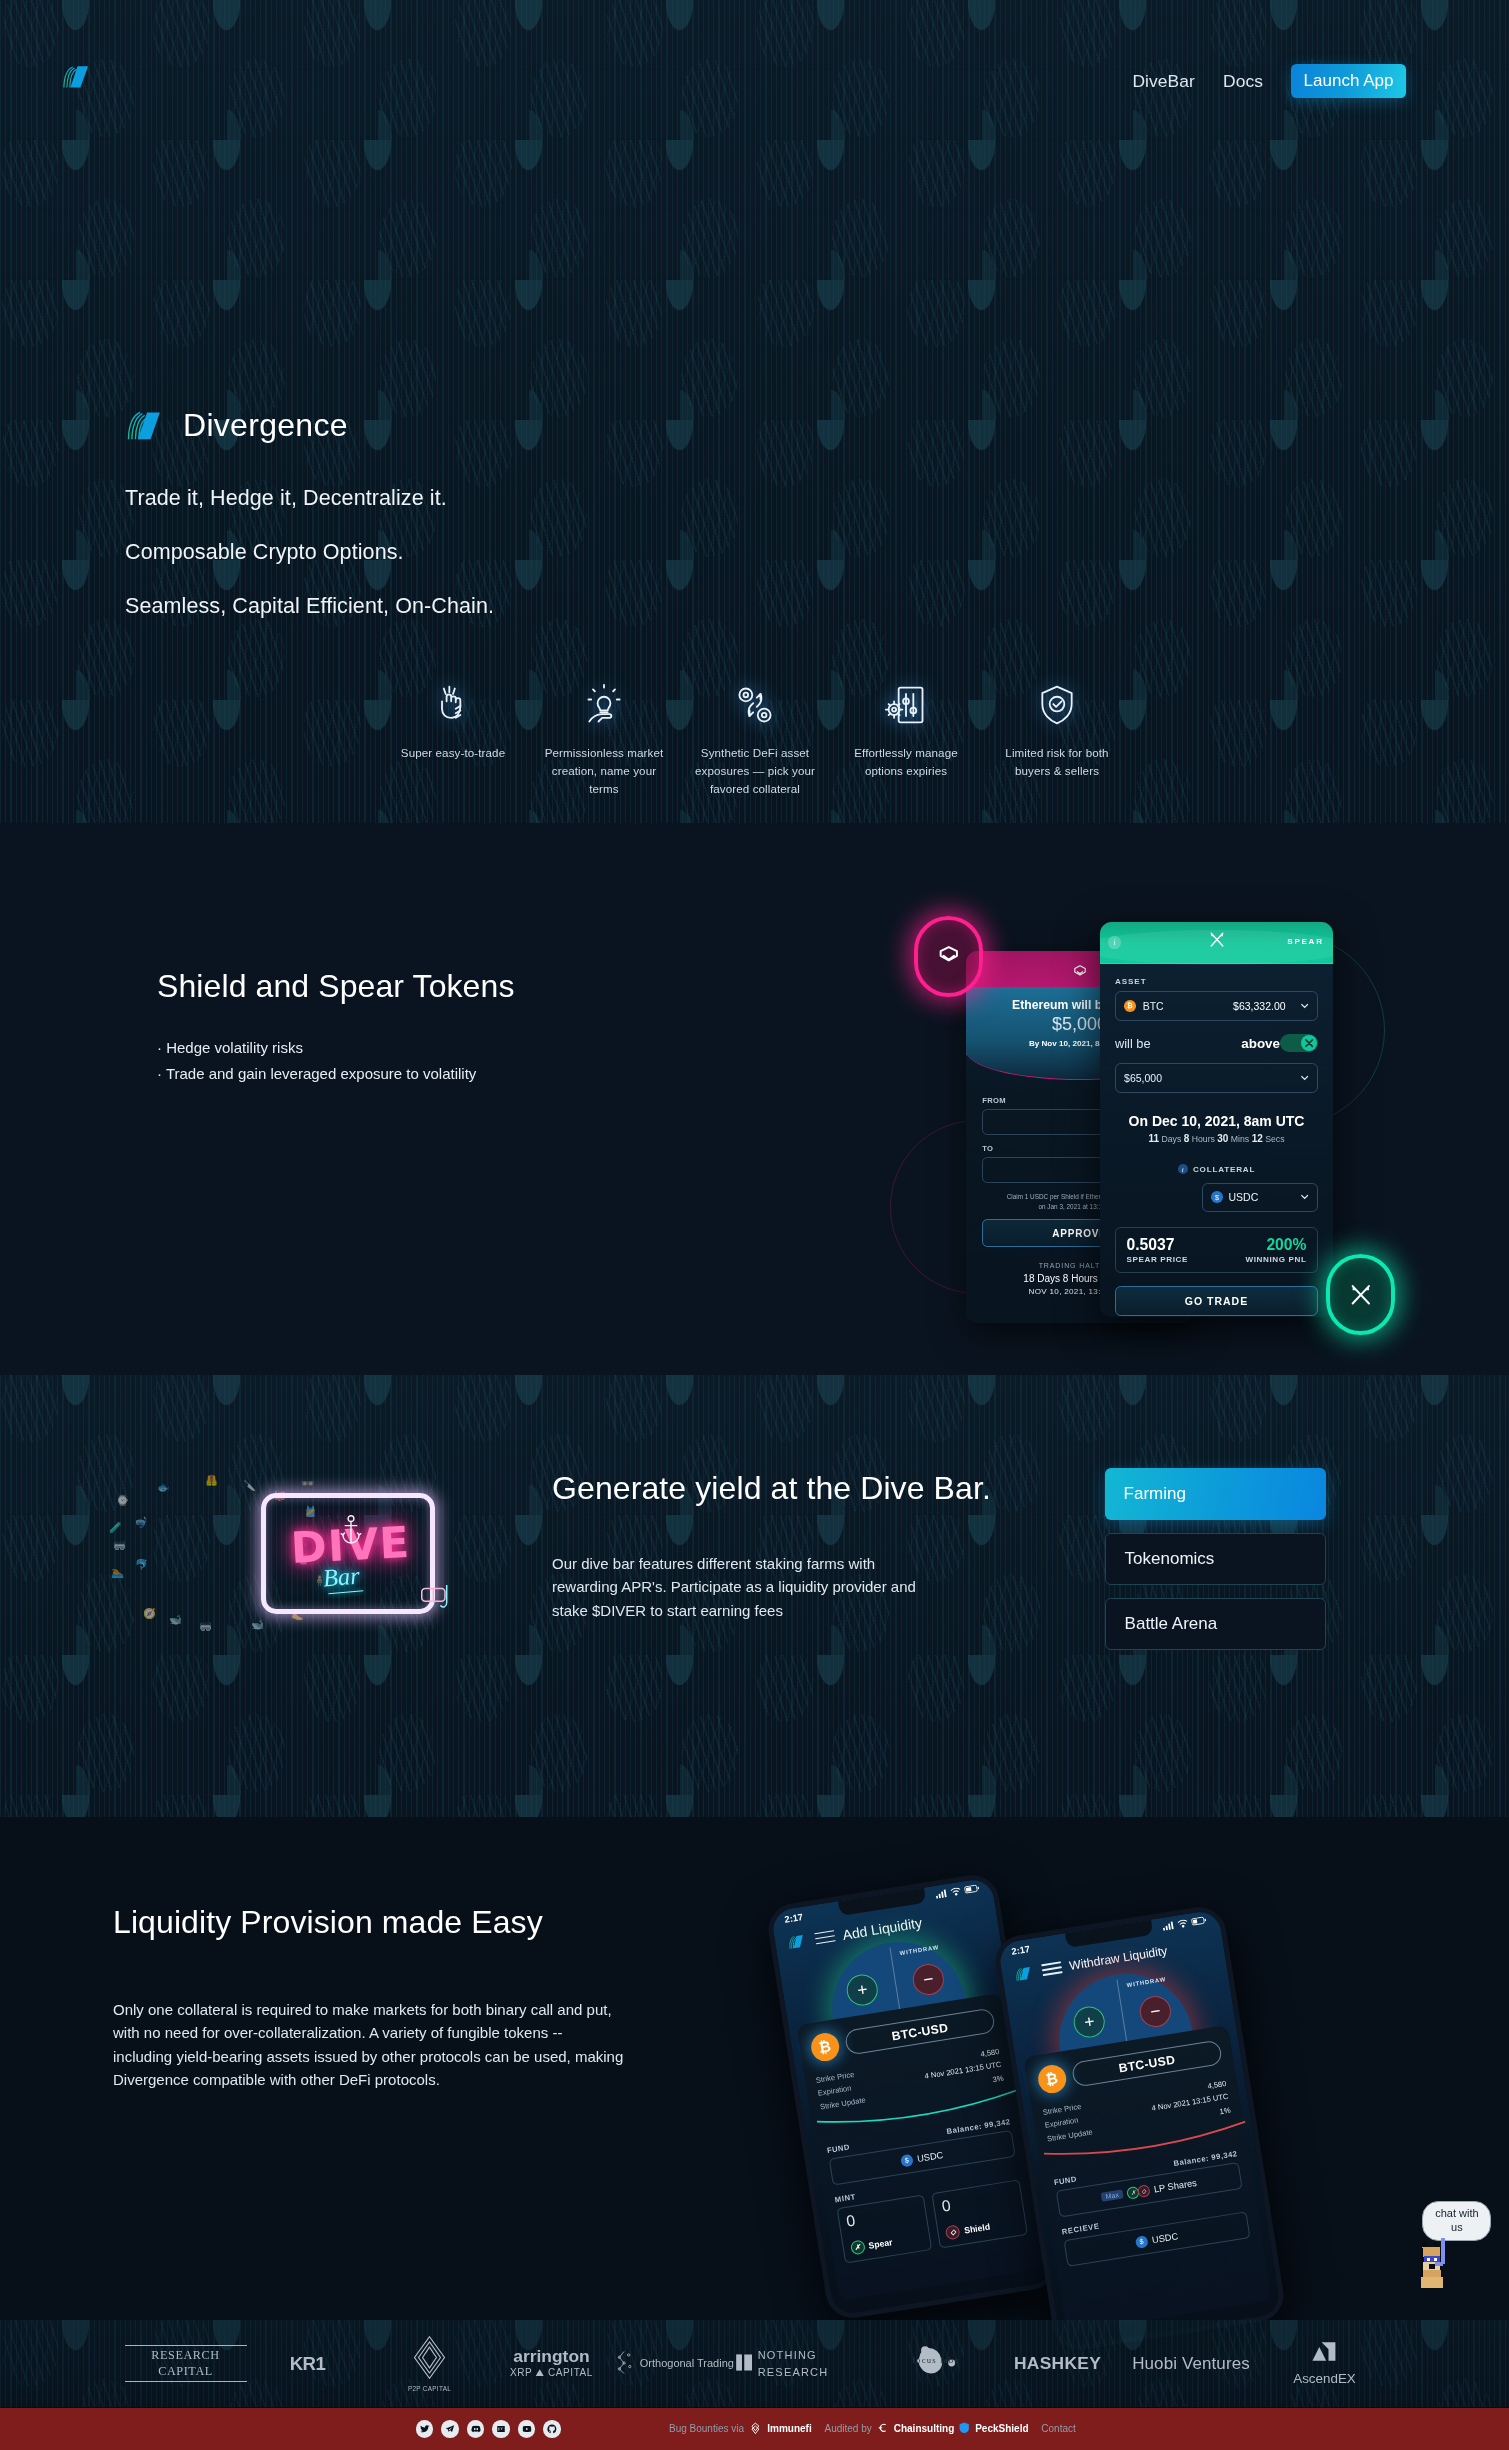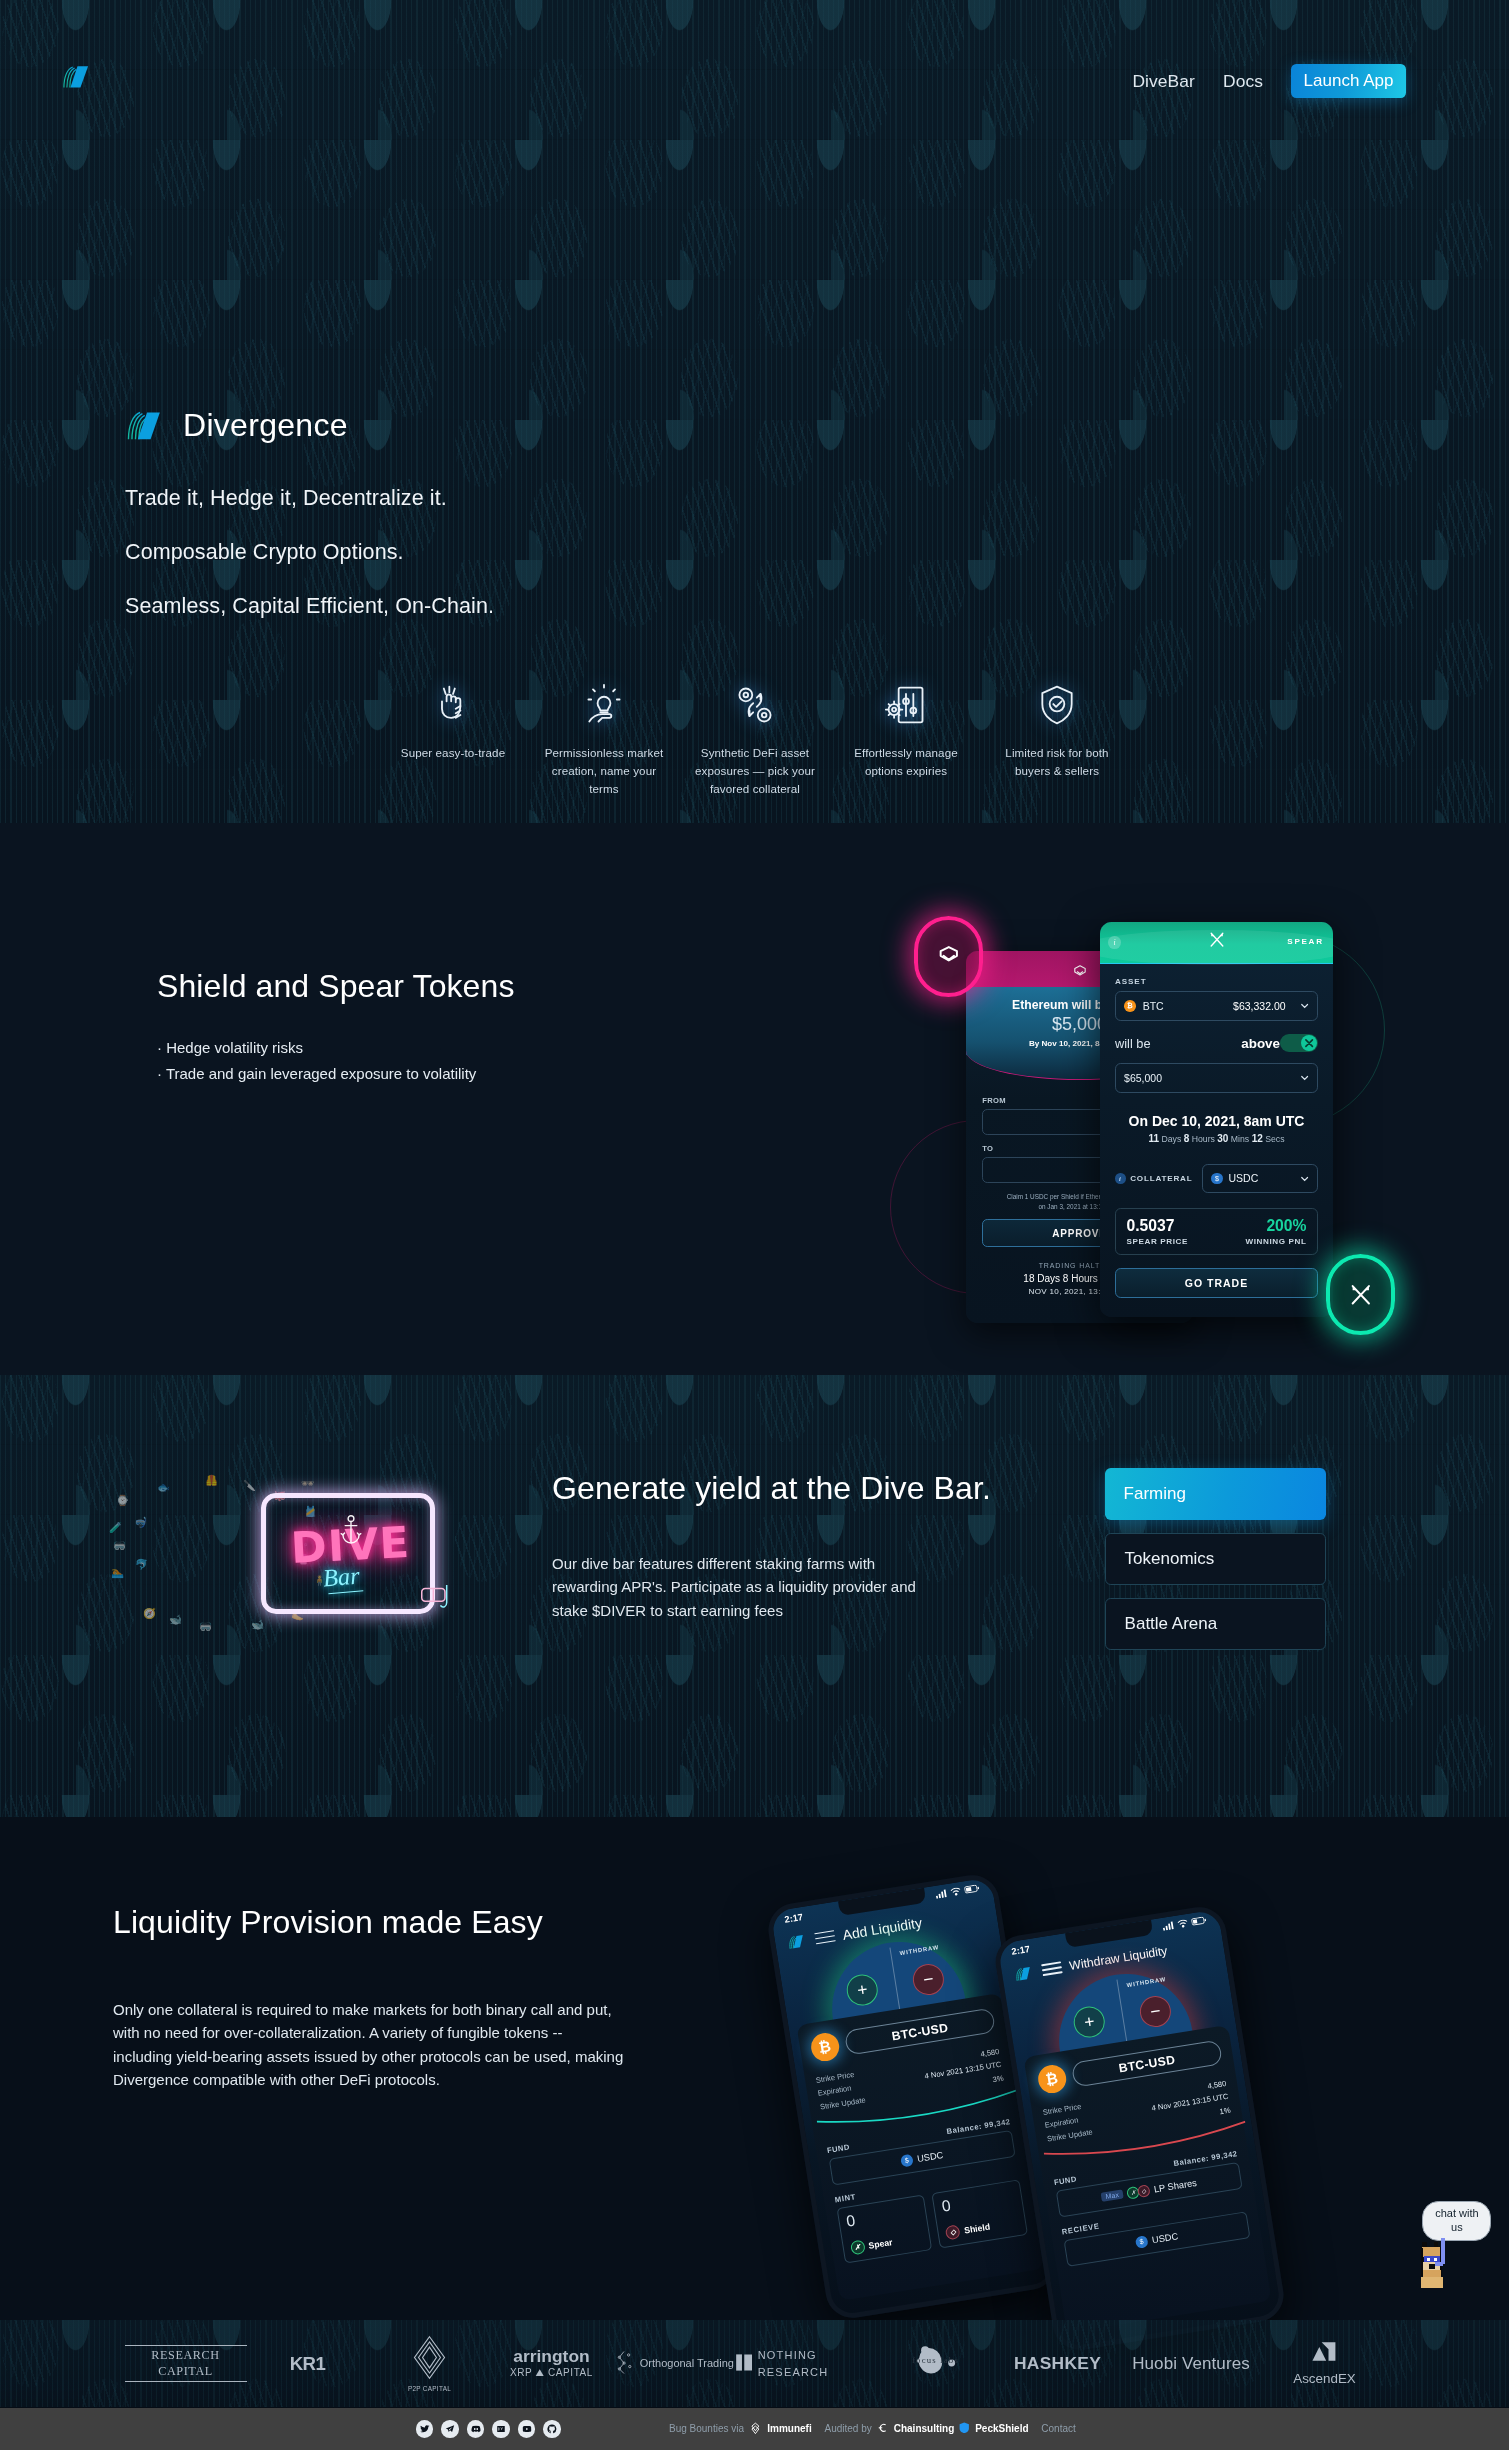--- a/index.html
+++ b/index.html
@@ -131,21 +131,21 @@
   .willrow{display:flex;align-items:center;margin:12.8px 0 10.5px;}
   .willrow .wl{font-size:12.8px;color:#dbe6ef;font-weight:300;}
   .willrow .wr{margin-left:auto;display:flex;align-items:center;gap:0;}
   .abv{font-size:13.4px;font-weight:600;color:#fff;}
   .tog{width:38px;height:18.6px;border-radius:10.5px;background:#0e5c48;display:flex;align-items:center;justify-content:flex-end;padding:1.2px;}
   .tog i{width:16.3px;height:16.3px;border-radius:50%;background:#0fc79a;display:flex;align-items:center;justify-content:center;}
   .dateline{text-align:center;margin-top:20px;}
   .dateline .d1{font-size:14px;font-weight:700;color:#fff;}
   .dateline .d2{font-size:8.7px;color:#a9bac8;margin-top:4.1px;}
   .dateline .d2 b{color:#e3ecf3;font-size:10px;font-weight:700;}
-  .collrow{display:flex;align-items:center;margin-top:20px;gap:8.1px;}
+  .collrow{display:flex;align-items:center;margin-top:20px;gap:8.1px;flex-direction:column;}
   .collrow .cl{font-size:8.1px;font-weight:700;letter-spacing:0.8px;color:#c9d7e2;display:flex;align-items:center;gap:4.7px;}
   .iblue{width:10.5px;height:10.5px;border-radius:50%;background:#1d4f86;color:#bcd8f5;font-size:6.4px;font-style:italic;
     display:flex;align-items:center;justify-content:center;font-family:"Liberation Serif",serif;}
   .collsel{margin-left:auto;width:116px;height:29px;border:0.6px solid #2e4a61;border-radius:5.8px;display:flex;align-items:center;padding:0 8.1px;gap:5.8px;}
   .pnlbox{margin-top:15px;border:0.6px solid #27404f;border-radius:5.8px;padding:8.1px 10.5px;display:flex;justify-content:space-between;}
   .pnlbox .big{font-size:15.7px;font-weight:700;color:#fff;}
   .pnlbox .sm{font-size:8.1px;font-weight:700;letter-spacing:0.6px;color:#cdd9e3;margin-top:1.7px;}
   .pnlbox .grn{color:#17d49e;}
   .gotrade{margin-top:12.8px;height:30px;border:0.6px solid #2d6e99;border-radius:5.8px;display:flex;align-items:center;justify-content:center;
     font-size:10.5px;font-weight:700;letter-spacing:1px;color:#fff;background:linear-gradient(180deg,#0e2c3e,#0a1e2c);}
@@ -222,21 +222,21 @@
   .mintcell .tk{position:absolute;left:7px;bottom:5.8px;display:flex;align-items:center;gap:4.1px;font-size:8.7px;font-weight:700;color:#fff;}
   .tkico{width:14px;height:14px;border-radius:50%;display:flex;align-items:center;justify-content:center;font-size:7px;}
   .tkico.sp{border:1.2px solid #2fc27a;background:#0d3a2c;}
   .tkico.sh{border:1.2px solid #a14252;background:#3d1a28;}
 
   
   .partners{position:absolute;top:2320px;left:0;width:1510px;height:87px;display:flex;align-items:center;justify-content:center;gap:0;}
   .plogo-item{width:122px;text-align:center;color:#b2bcc7;display:flex;flex-direction:column;align-items:center;justify-content:center;gap:2.3px;}
 
   
-  .footer{position:absolute;top:2408px;left:0;width:1510px;height:42px;background:#404040;display:flex;align-items:center;}
+  .footer{position:absolute;top:2408px;left:0;width:1510px;height:42px;background:#7f1d1d;display:flex;align-items:center;}
   .socials{position:absolute;left:416px;display:flex;gap:8.1px;}
   .soc{width:17.4px;height:17.4px;border-radius:50%;background:#e6ebf0;display:flex;align-items:center;justify-content:center;}
   .soc svg{width:10px;height:10px;fill:#0b121b;}
   .fright{position:absolute;left:669px;display:flex;align-items:center;gap:12.8px;font-size:10px;color:#8e9daa;}
   .fright b{color:#fff;font-weight:700;}
   .fright .grp{display:flex;align-items:center;gap:5.2px;}
 
   
   .chatw{position:absolute;right:9.3px;bottom:162px;z-index:60;width:110px;height:87px;}
   .bubble{position:absolute;right:9.3px;top:0;background:#eef1f4;color:#12202c;border:1.2px solid #9aa6b2;border-radius:16.3px;

